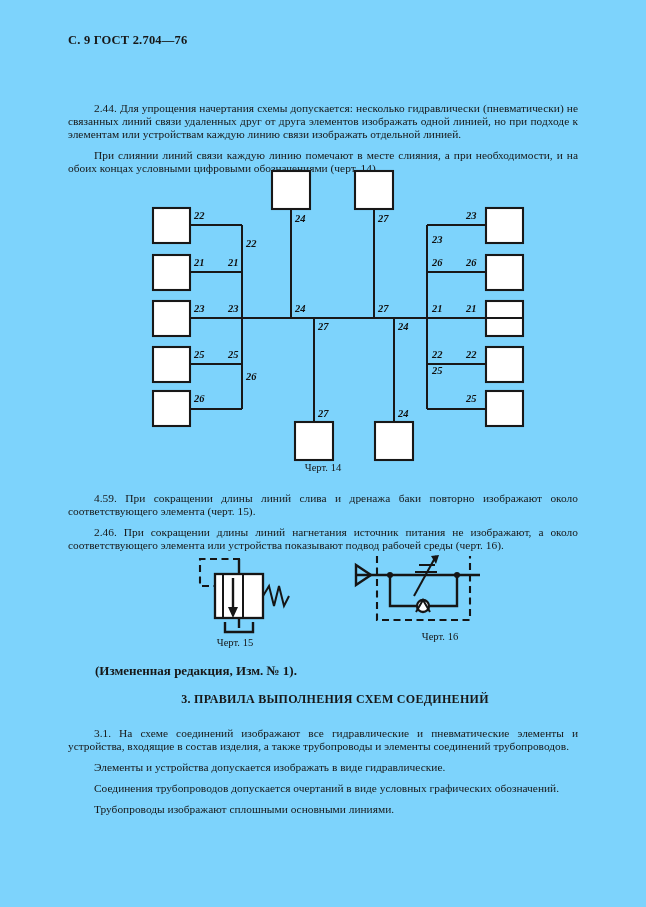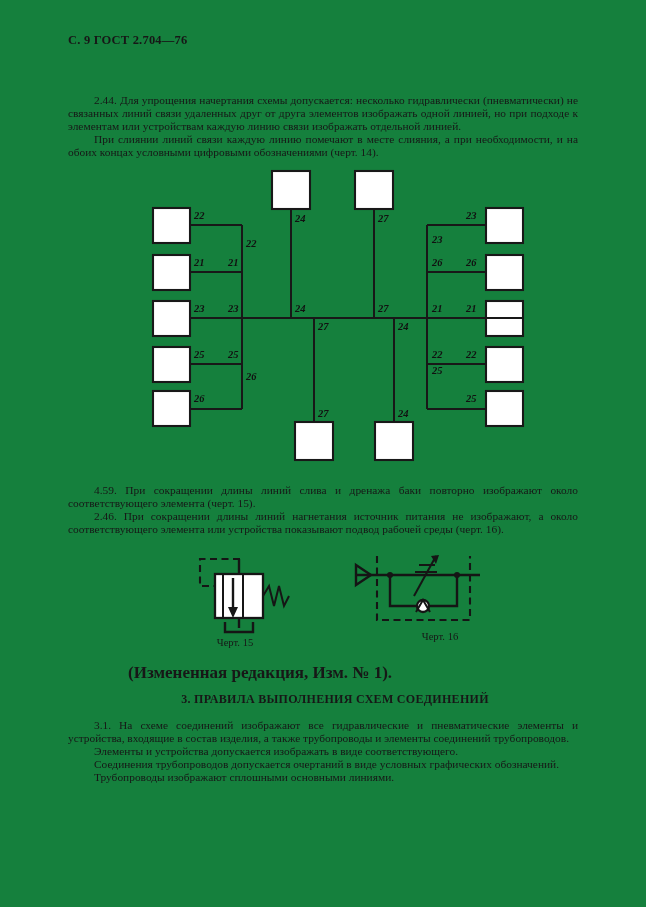--- a/index.html
+++ b/index.html
@@ -12,21 +12,21 @@
     height: 907px;
     position: relative;
     font-family: "Liberation Serif", "DejaVu Serif", serif;
     color: #171717;
     background: #f8f8f7;
     overflow: hidden;
   }
   .page {
     position: absolute;
     inset: 0;
-    background: #15803d;
+    background: #7dd3fc;
   }
 
   
   .running-head {
     position: absolute;
     left: 68px;
     top: 33px;
     font-size: 12.5px;
     font-weight: bold;
     letter-spacing: 0.2px;
@@ -41,36 +41,36 @@
     font-size: 11.4px;
     line-height: 13.1px;
     text-align: justify;
     text-justify: inter-word;
   }
   .textblock p {
     margin: 0;
   }
   .textblock p.ind {
     text-indent: 26px;
+    margin-top: 8px;
   }
   .center-head {
     position: absolute;
     left: 12px;
     width: 646px;
     text-align: center;
     font-size: 12px;
     font-weight: bold;
     letter-spacing: 0.3px;
   }
   .bold-note {
     position: absolute;
     left: 95px;
-    font-size: 17px;
-    font-weight: bold;
-    margin-left: 33px;
+    font-size: 13px;
+    font-weight: bold;
   }
   .fig-caption {
     position: absolute;
     font-size: 10.6px;
     text-align: center;
     white-space: nowrap;
   }
 
   
   #fig14 {
@@ -193,20 +193,21 @@
 
     <text class="lbl" x="318" y="417">27</text>
     <text class="lbl" x="398" y="417">24</text>
 
     <text class="lbl" x="295" y="312">24</text>
     <text class="lbl" x="378" y="312">27</text>
     <text class="lbl" x="318" y="330">27</text>
     <text class="lbl" x="398" y="330">24</text>
   </svg>
 
+  <div class="fig-caption" style="left:0; width:646px; top:462px;">Черт. 14</div>
 
   <div class="textblock" style="top:484px;">
     <p class="ind">4.59.  При сокращении длины линий слива и дренажа баки повторно изображают около соответствующего элемента (черт. 15).</p>
     <p class="ind">2.46.  При сокращении длины линий нагнетания источник питания не изображают, а около соответствующего элемента или устройства показывают подвод рабочей среды (черт. 16).</p>
   </div>
 
   <svg class="symfig" style="left:185px; top:552px; width:120px; height:85px;" viewBox="0 0 120 85" xmlns="http://www.w3.org/2000/svg">
 
     <path class="s-dash" d="M 55 7 L 15 7 L 15 34 L 30 34"></path>
 
@@ -251,18 +252,18 @@
   </svg>
 
   <div class="fig-caption" style="left:385px; width:110px; top:631px;">Черт. 16</div>
 
   <div class="bold-note" style="top:663px;">(Измененная редакция, Изм. № 1).</div>
 
   <div class="center-head" style="top:692px;">3.  ПРАВИЛА ВЫПОЛНЕНИЯ СХЕМ СОЕДИНЕНИЙ</div>
 
   <div class="textblock" style="top:719px;">
     <p class="ind">3.1.  На схеме соединений изображают все гидравлические и пневматические элементы и устройства, входящие в состав изделия, а также трубопроводы и элементы соединений трубопроводов.</p>
-    <p class="ind">Элементы и устройства допускается изображать в виде соответствующего.</p>
+    <p class="ind">Элементы и устройства допускается изображать в виде гидравлические.</p>
     <p class="ind">Соединения трубопроводов допускается очертаний в виде условных графических обозначений.</p>
     <p class="ind">Трубопроводы изображают сплошными основными линиями.</p>
   </div>
 
 </div>
 
 </body></html>

